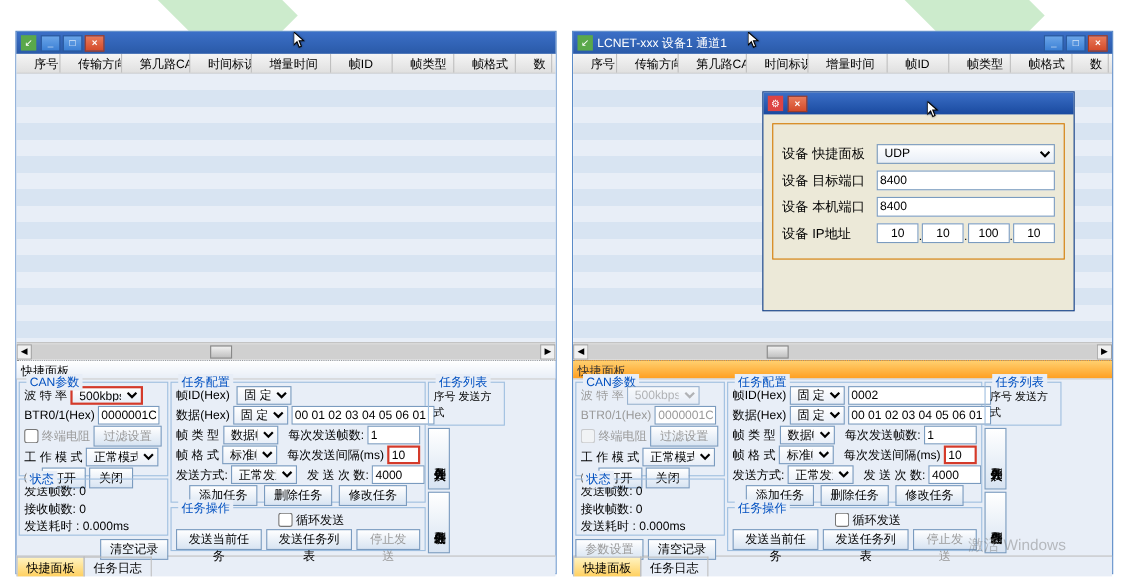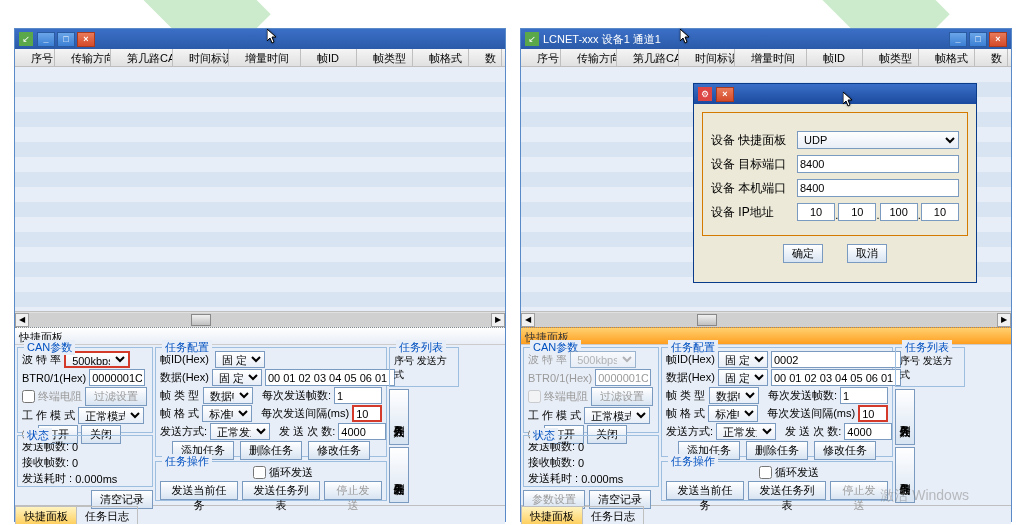--- a/index.html
+++ b/index.html
@@ -376,24 +376,20 @@
         <input type="text" value="10" style="">
           <span style="align-self:flex-end">.</span>
         <input type="text" value="10" style="">
           <span style="align-self:flex-end">.</span>
         <input type="text" value="100" style="">
           <span style="align-self:flex-end">.</span>
         <input type="text" value="10" style="">
       </div>
     </div>
   </div>
-  <div class="dlg-btns">
-    <button>确定</button>
-    <button>取消</button>
-  </div>
 </div>
 
 <div class="cursor" style="left:267px;top:29px"><svg width="12" height="16" viewBox="0 0 12 16">
       <path d="M0 0 L0 12 L3 9 L5 14 L7 13 L5 8 L9 8 Z" fill="#fff" stroke="#000" stroke-width="1"></path>
     </svg></div>
 <div class="cursor" style="left:680px;top:29px"><svg width="12" height="16" viewBox="0 0 12 16">
       <path d="M0 0 L0 12 L3 9 L5 14 L7 13 L5 8 L9 8 Z" fill="#fff" stroke="#000" stroke-width="1"></path>
     </svg></div>
 <div class="cursor" style="left:843px;top:92px"><svg width="12" height="16" viewBox="0 0 12 16">
       <path d="M0 0 L0 12 L3 9 L5 14 L7 13 L5 8 L9 8 Z" fill="#fff" stroke="#000" stroke-width="1"></path>

